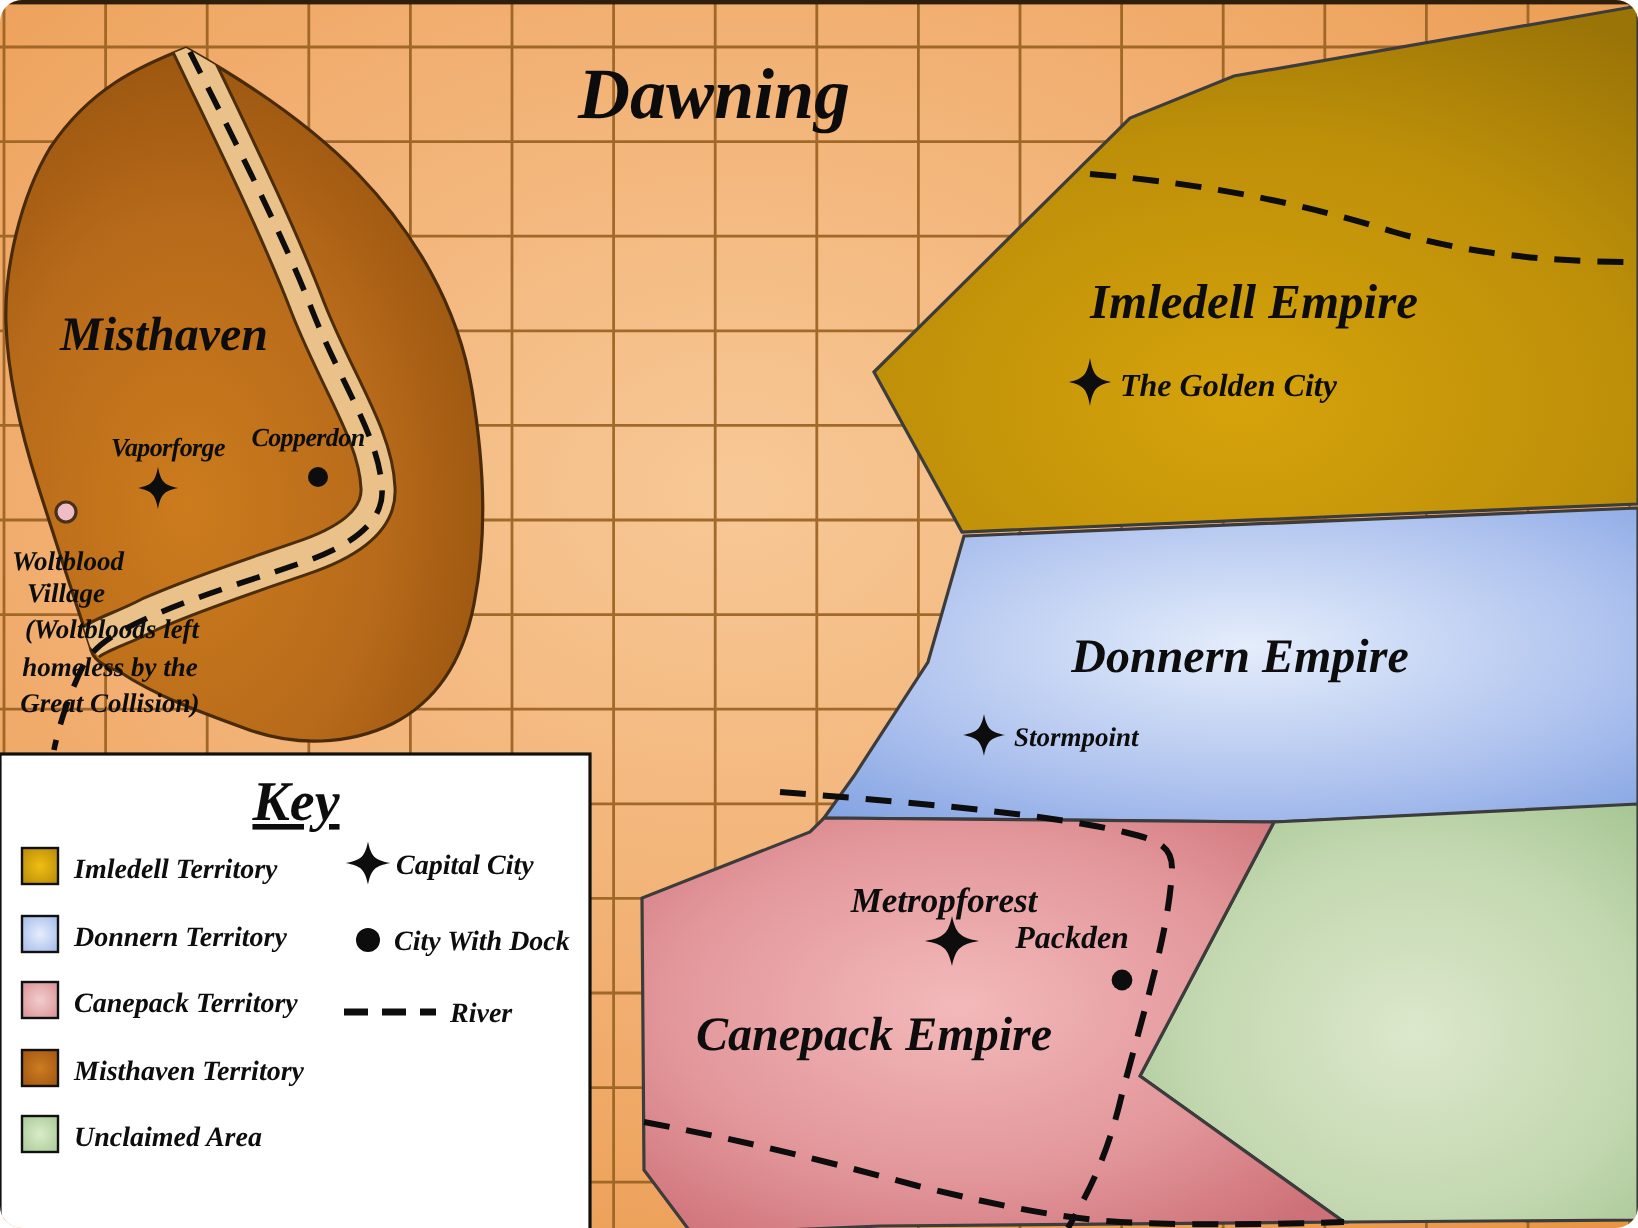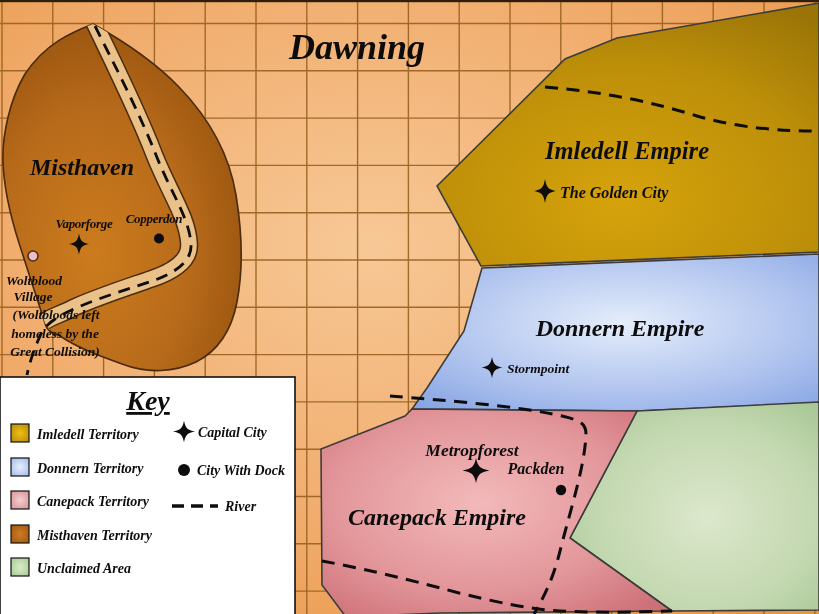--- a/index.html
+++ b/index.html
@@ -1,16 +1,16 @@
 <!DOCTYPE html>
 <html><head>
 <meta charset="utf-8">
 <style>
   html,body{margin:0;padding:0;background:#fff;}
-  #map{width:819px;height:614px;position:relative;overflow:hidden;}
+  #map{width:819px;height:614px;position:relative;overflow:hidden;border-radius:11px;}
   .scr{font-family:"Liberation Serif",serif;font-style:italic;font-weight:bold;}
 </style>
 </head>
 <body>
 
 <div id="map">
 <svg width="819" height="614" viewBox="0 0 819 614">
 <defs>
   <radialGradient id="bg" cx="45%" cy="40%" r="80%">
     <stop offset="0%" stop-color="#f7c896"></stop>

